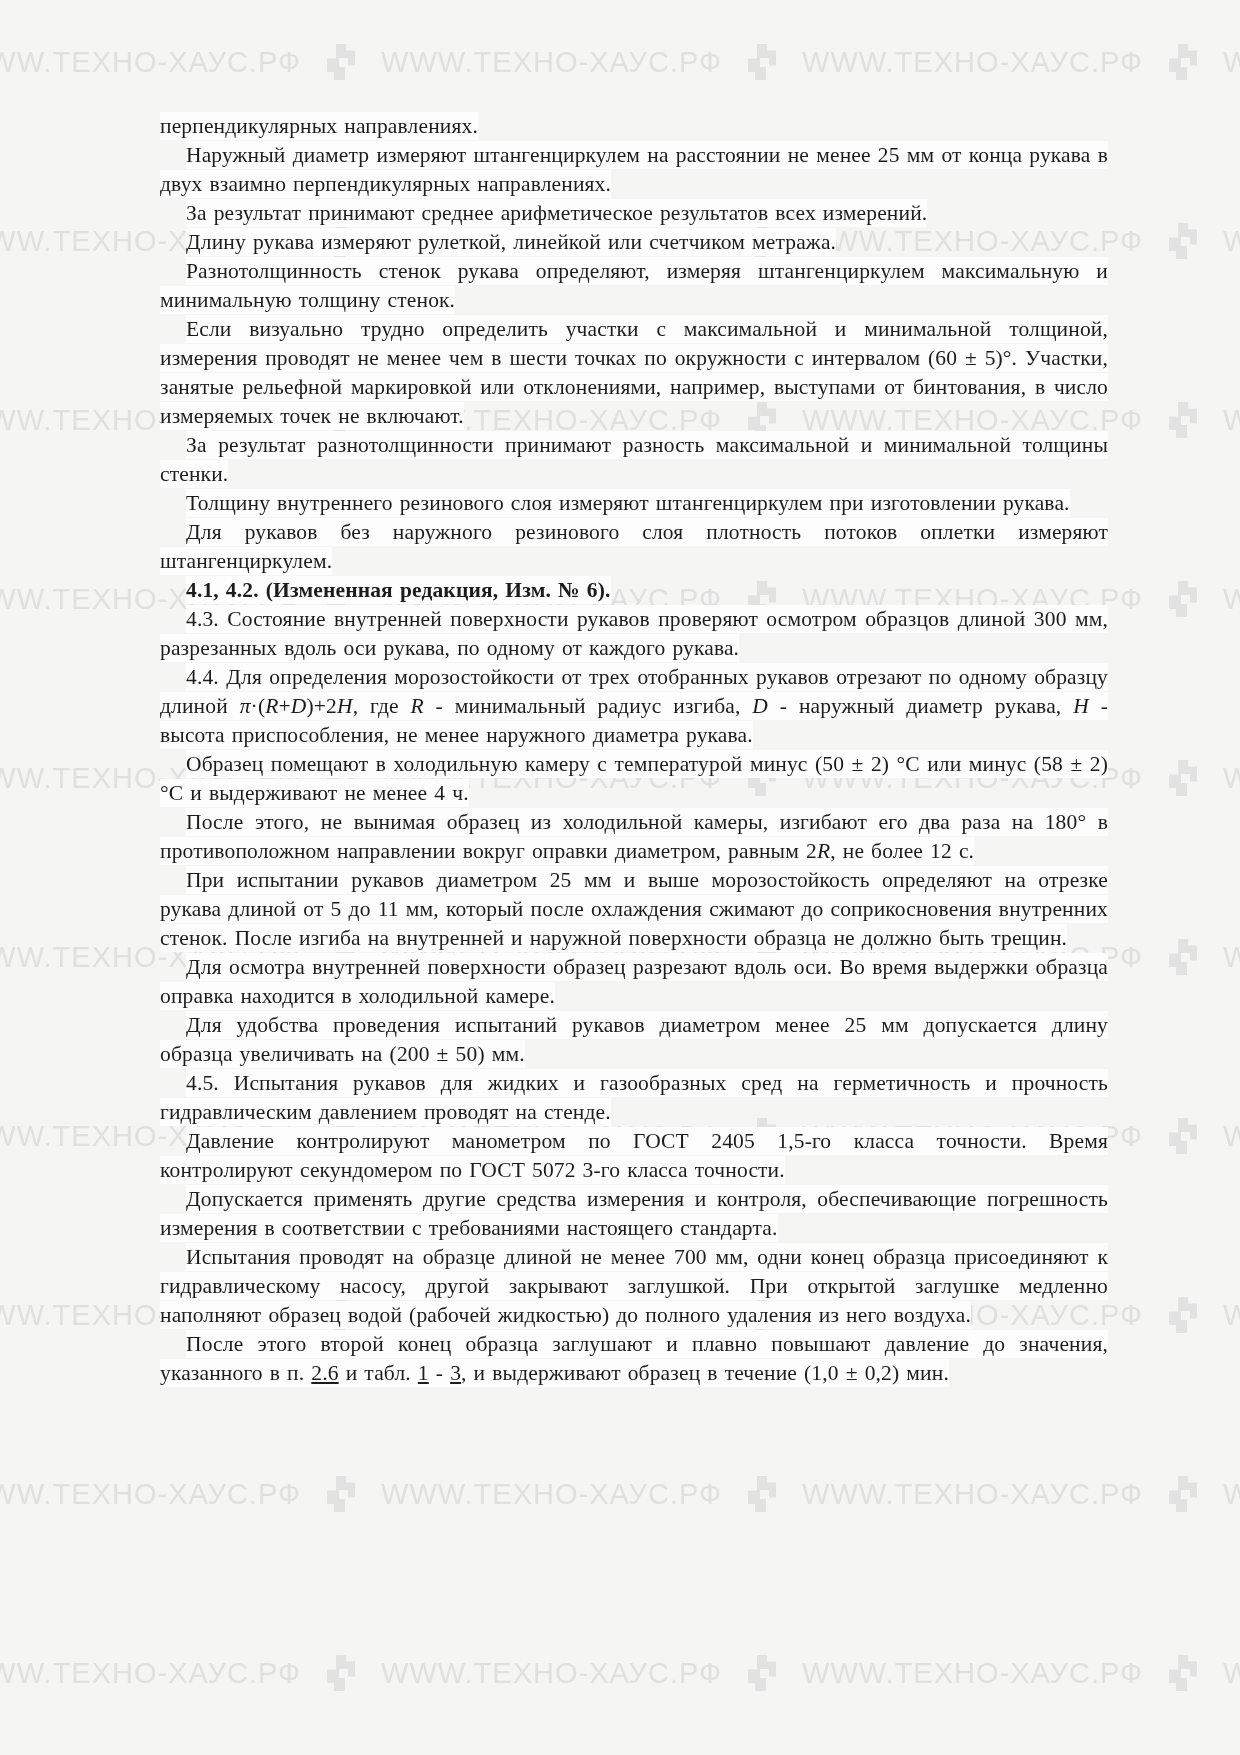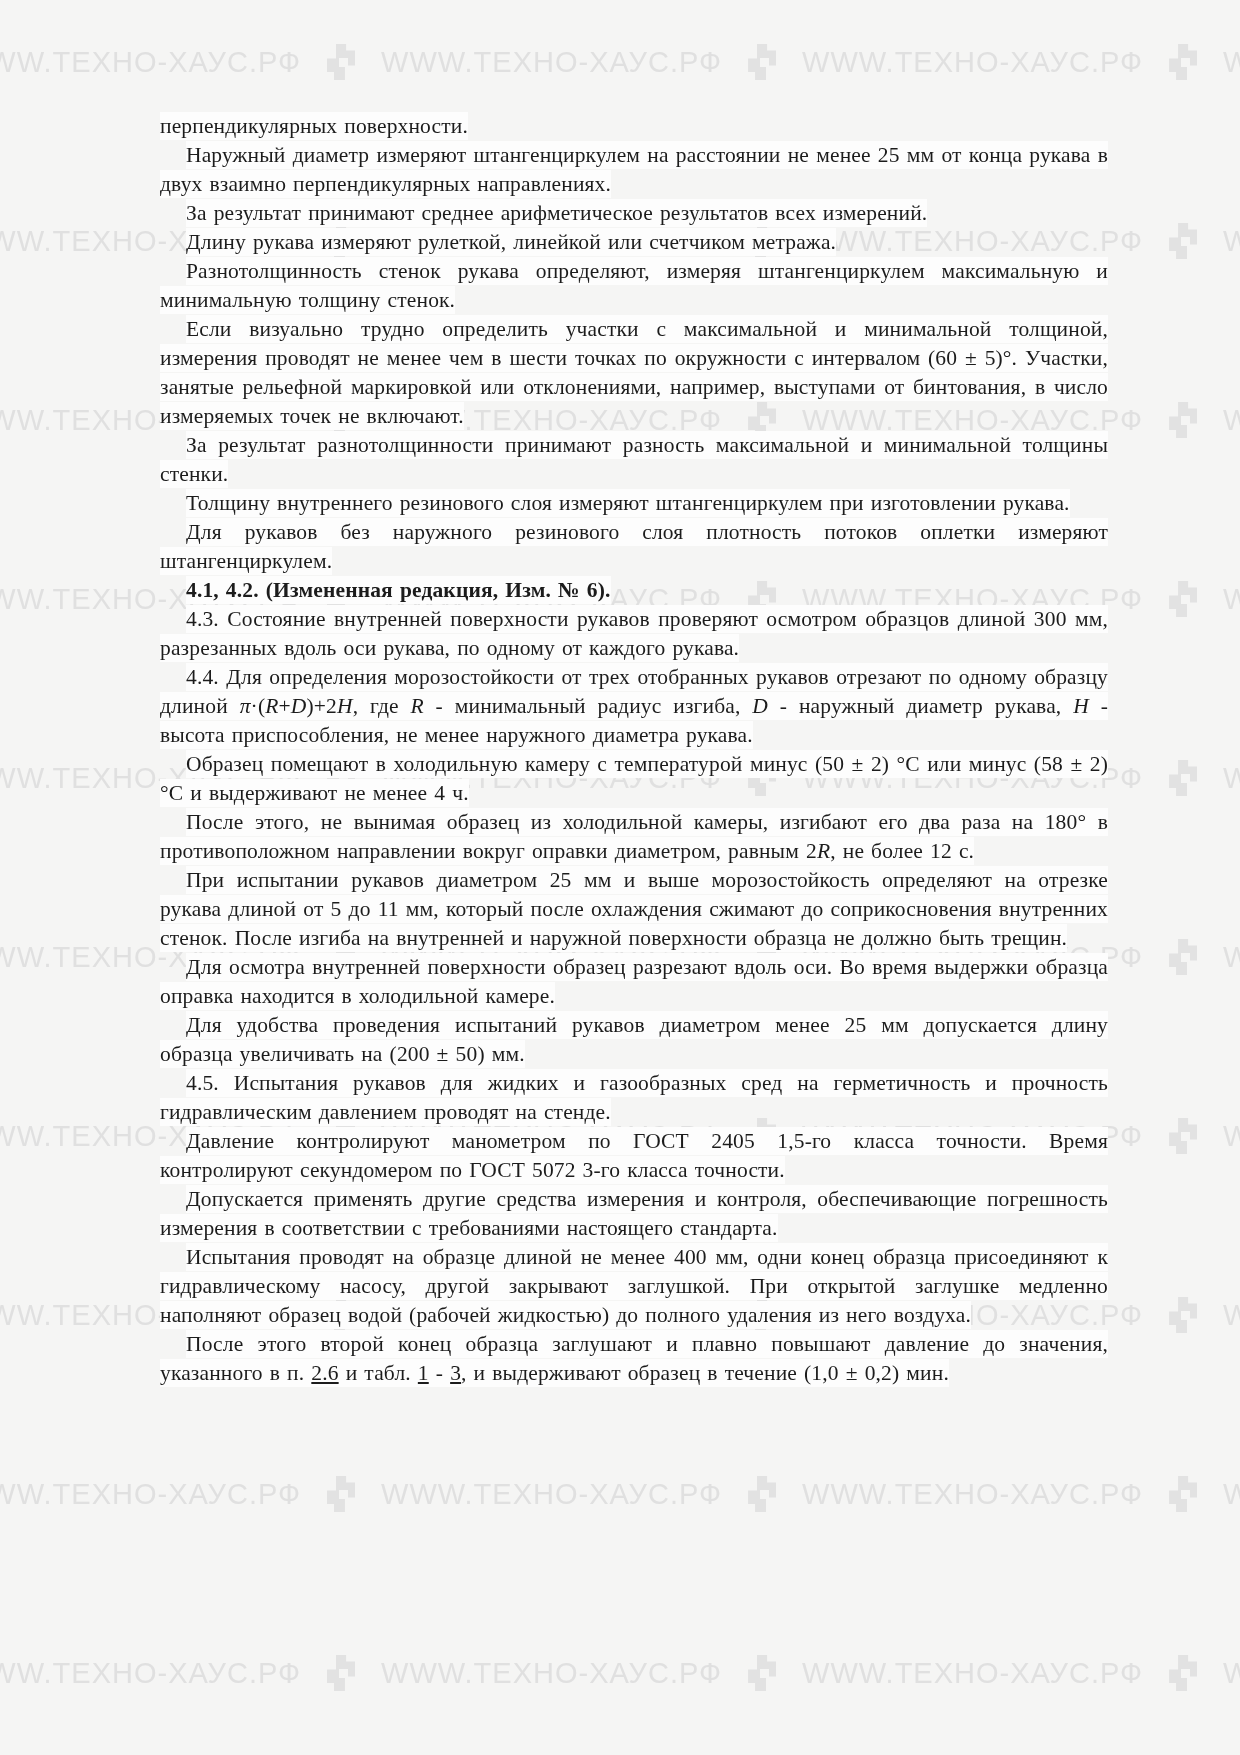--- a/index.html
+++ b/index.html
@@ -229,35 +229,35 @@
       </span>
       <span class="wm-text">WWW.ТЕХНО-ХАУС.РФ</span>
       <span class="wm-icon">
         <span class="shape"></span>
         <span class="notch"></span>
       </span>
       <span class="wm-text">WWW.ТЕХНО-ХАУС.РФ</span>
     </div>
   </div>
 <div class="doc">
-    <p class="para noindent"><span class="linebg"><span>перпендикулярных поверхности.</span></span></p>
+    <p class="para noindent"><span class="linebg"><span>перпендикулярных направлениях.</span></span></p>
     <p class="para"><span class="linebg"><span>Наружный диаметр измеряют штангенциркулем на расстоянии не менее 25 мм от конца рукава в двух взаимно перпендикулярных направлениях.</span></span></p>
     <p class="para"><span class="linebg"><span>За результат принимают среднее арифметическое результатов всех измерений.</span></span></p>
     <p class="para"><span class="linebg"><span>Длину рукава измеряют рулеткой, линейкой или счетчиком метража.</span></span></p>
     <p class="para"><span class="linebg"><span>Разнотолщинность стенок рукава определяют, измеряя штангенциркулем максимальную и минимальную толщину стенок.</span></span></p>
     <p class="para"><span class="linebg"><span>Если визуально трудно определить участки с максимальной и минимальной толщиной, измерения проводят не менее чем в шести точках по окружности с интервалом (60 ± 5)°. Участки, занятые рельефной маркировкой или отклонениями, например, выступами от бинтования, в число измеряемых точек не включают.</span></span></p>
     <p class="para"><span class="linebg"><span>За результат разнотолщинности принимают разность максимальной и минимальной толщины стенки.</span></span></p>
     <p class="para"><span class="linebg"><span>Толщину внутреннего резинового слоя измеряют штангенциркулем при изготовлении рукава.</span></span></p>
     <p class="para"><span class="linebg"><span>Для рукавов без наружного резинового слоя плотность потоков оплетки измеряют штангенциркулем.</span></span></p>
     <p class="para b"><span class="linebg"><span>4.1, 4.2. (Измененная редакция, Изм. № 6).</span></span></p>
     <p class="para"><span class="linebg"><span>4.3. Состояние внутренней поверхности рукавов проверяют осмотром образцов длиной 300 мм, разрезанных вдоль оси рукава, по одному от каждого рукава.</span></span></p>
     <p class="para"><span class="linebg"><span>4.4. Для определения морозостойкости от трех отобранных рукавов отрезают по одному образцу длиной </span><span class="i">π</span><span>·(</span><span class="i">R</span><span>+</span><span class="i">D</span><span>)+2</span><span class="i">H</span><span>, где </span><span class="i">R</span><span> - минимальный радиус изгиба, </span><span class="i">D</span><span> - наружный диаметр рукава, </span><span class="i">H</span><span> - высота приспособления, не менее наружного диаметра рукава.</span></span></p>
     <p class="para"><span class="linebg"><span>Образец помещают в холодильную камеру с температурой минус (50 ± 2) °С или минус (58 ± 2) °С и выдерживают не менее 4 ч.</span></span></p>
     <p class="para"><span class="linebg"><span>После этого, не вынимая образец из холодильной камеры, изгибают его два раза на 180° в противоположном направлении вокруг оправки диаметром, равным 2</span><span class="i">R</span><span>, не более 12 с.</span></span></p>
     <p class="para"><span class="linebg"><span>При испытании рукавов диаметром 25 мм и выше морозостойкость определяют на отрезке рукава длиной от 5 до 11 мм, который после охлаждения сжимают до соприкосновения внутренних стенок. После изгиба на внутренней и наружной поверхности образца не должно быть трещин.</span></span></p>
     <p class="para"><span class="linebg"><span>Для осмотра внутренней поверхности образец разрезают вдоль оси. Во время выдержки образца оправка находится в холодильной камере.</span></span></p>
     <p class="para"><span class="linebg"><span>Для удобства проведения испытаний рукавов диаметром менее 25 мм допускается длину образца увеличивать на (200 ± 50) мм.</span></span></p>
     <p class="para"><span class="linebg"><span>4.5. Испытания рукавов для жидких и газообразных сред на герметичность и прочность гидравлическим давлением проводят на стенде.</span></span></p>
     <p class="para"><span class="linebg"><span>Давление контролируют манометром по ГОСТ 2405 1,5-го класса точности. Время контролируют секундомером по ГОСТ 5072 3-го класса точности.</span></span></p>
     <p class="para"><span class="linebg"><span>Допускается применять другие средства измерения и контроля, обеспечивающие погрешность измерения в соответствии с требованиями настоящего стандарта.</span></span></p>
-    <p class="para"><span class="linebg"><span>Испытания проводят на образце длиной не менее 400 мм, одни конец образца присоединяют к гидравлическому насосу, другой закрывают заглушкой. При открытой заглушке медленно наполняют образец водой (рабочей жидкостью) до полного удаления из него воздуха.</span></span></p>
+    <p class="para"><span class="linebg"><span>Испытания проводят на образце длиной не менее 700 мм, одни конец образца присоединяют к гидравлическому насосу, другой закрывают заглушкой. При открытой заглушке медленно наполняют образец водой (рабочей жидкостью) до полного удаления из него воздуха.</span></span></p>
     <p class="para"><span class="linebg"><span>После этого второй конец образца заглушают и плавно повышают давление до значения, указанного в п. </span><span class="u">2.6</span><span> и табл. </span><span class="u">1</span><span> - </span><span class="u">3</span><span>, и выдерживают образец в течение (1,0 ± 0,2) мин.</span></span></p>
   </div>
 
 </body></html>

